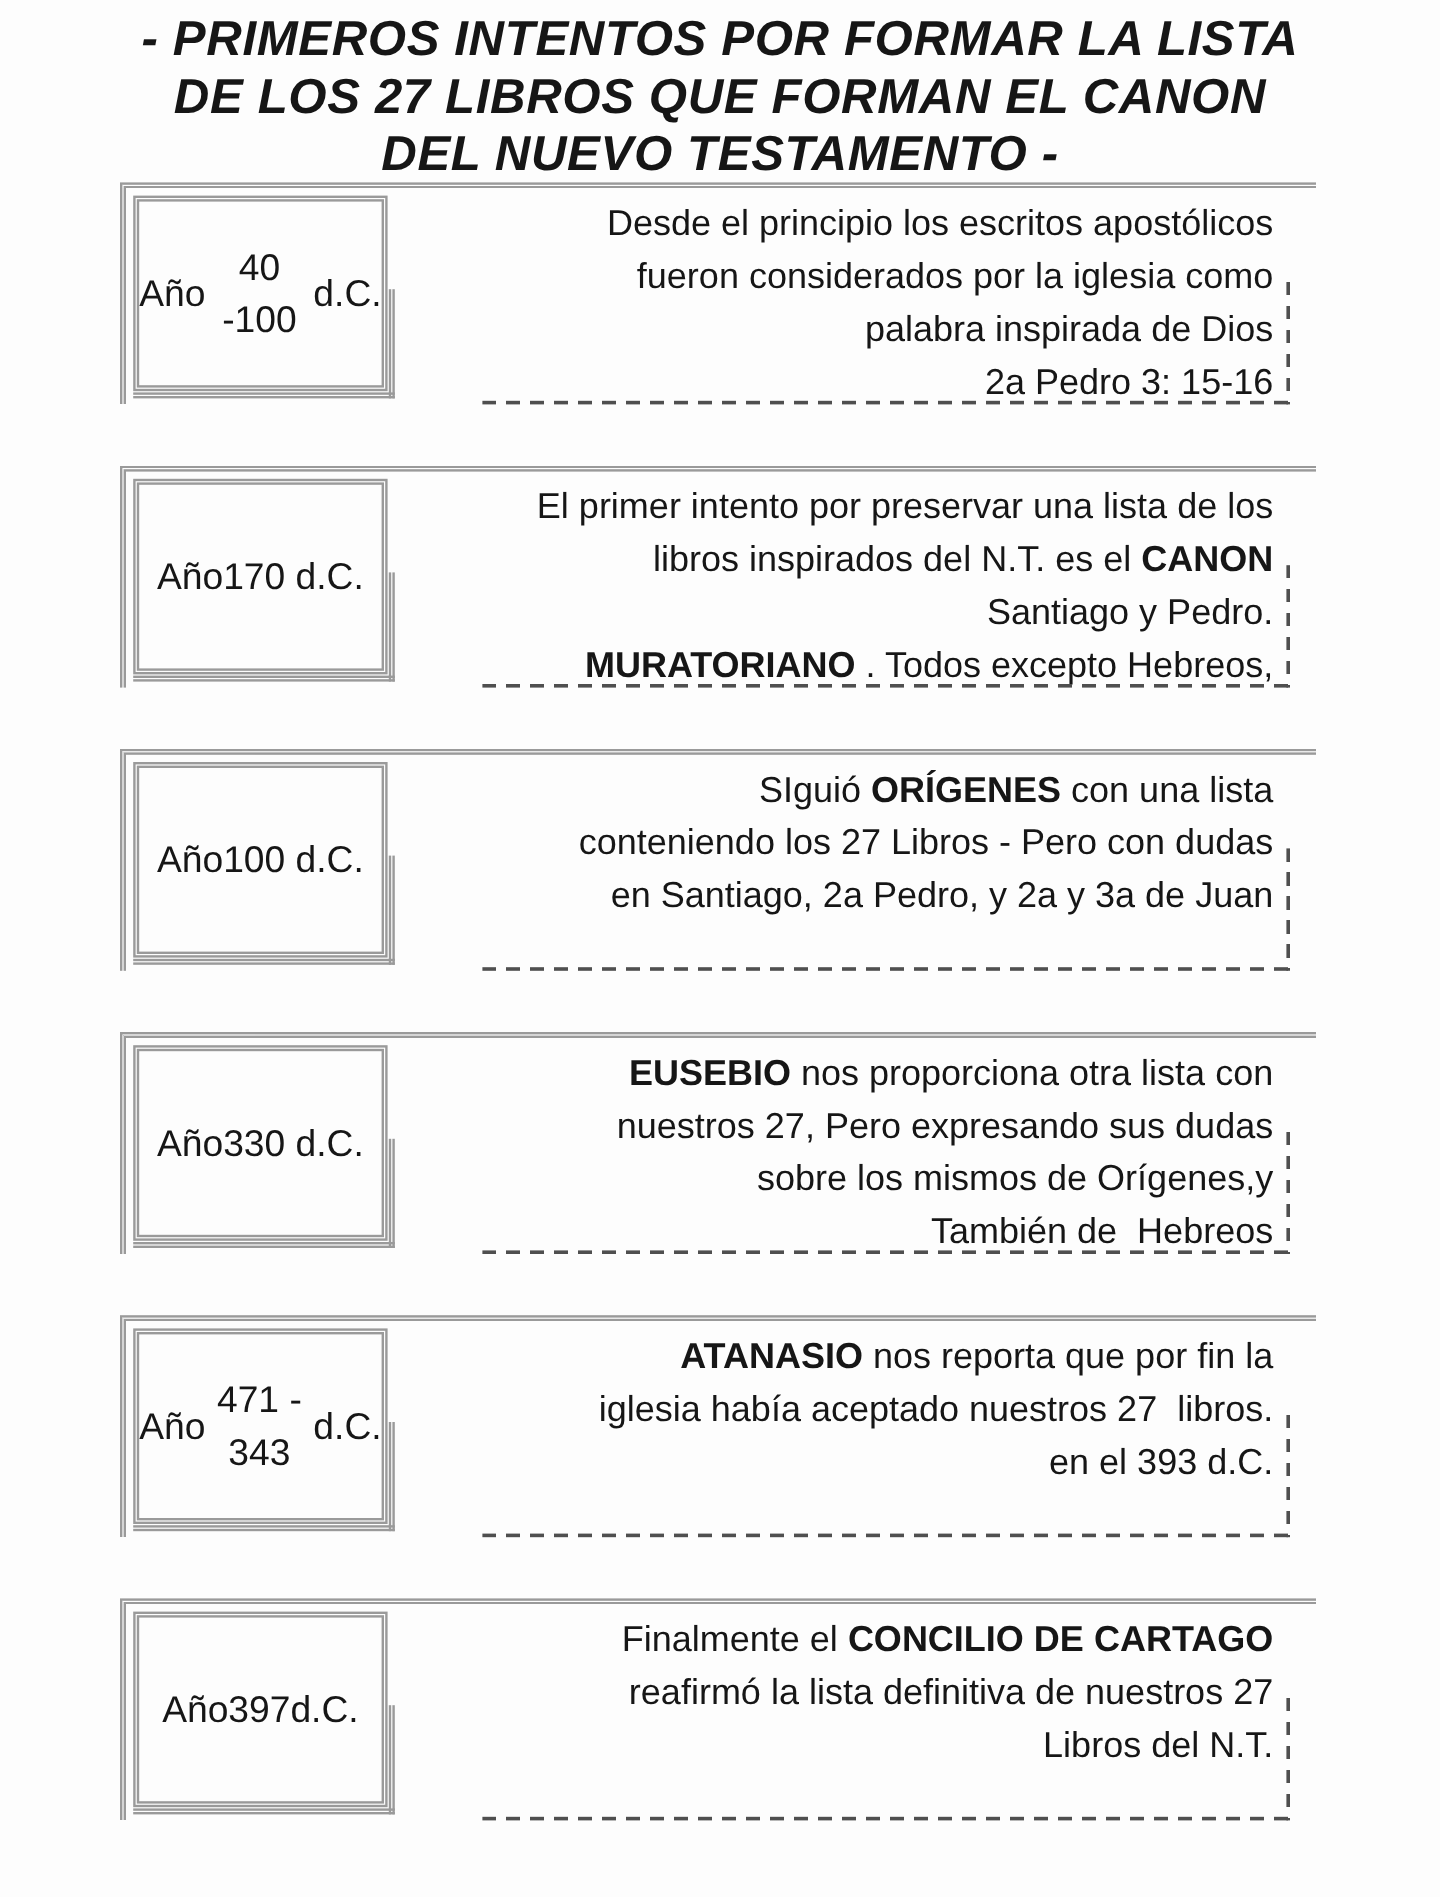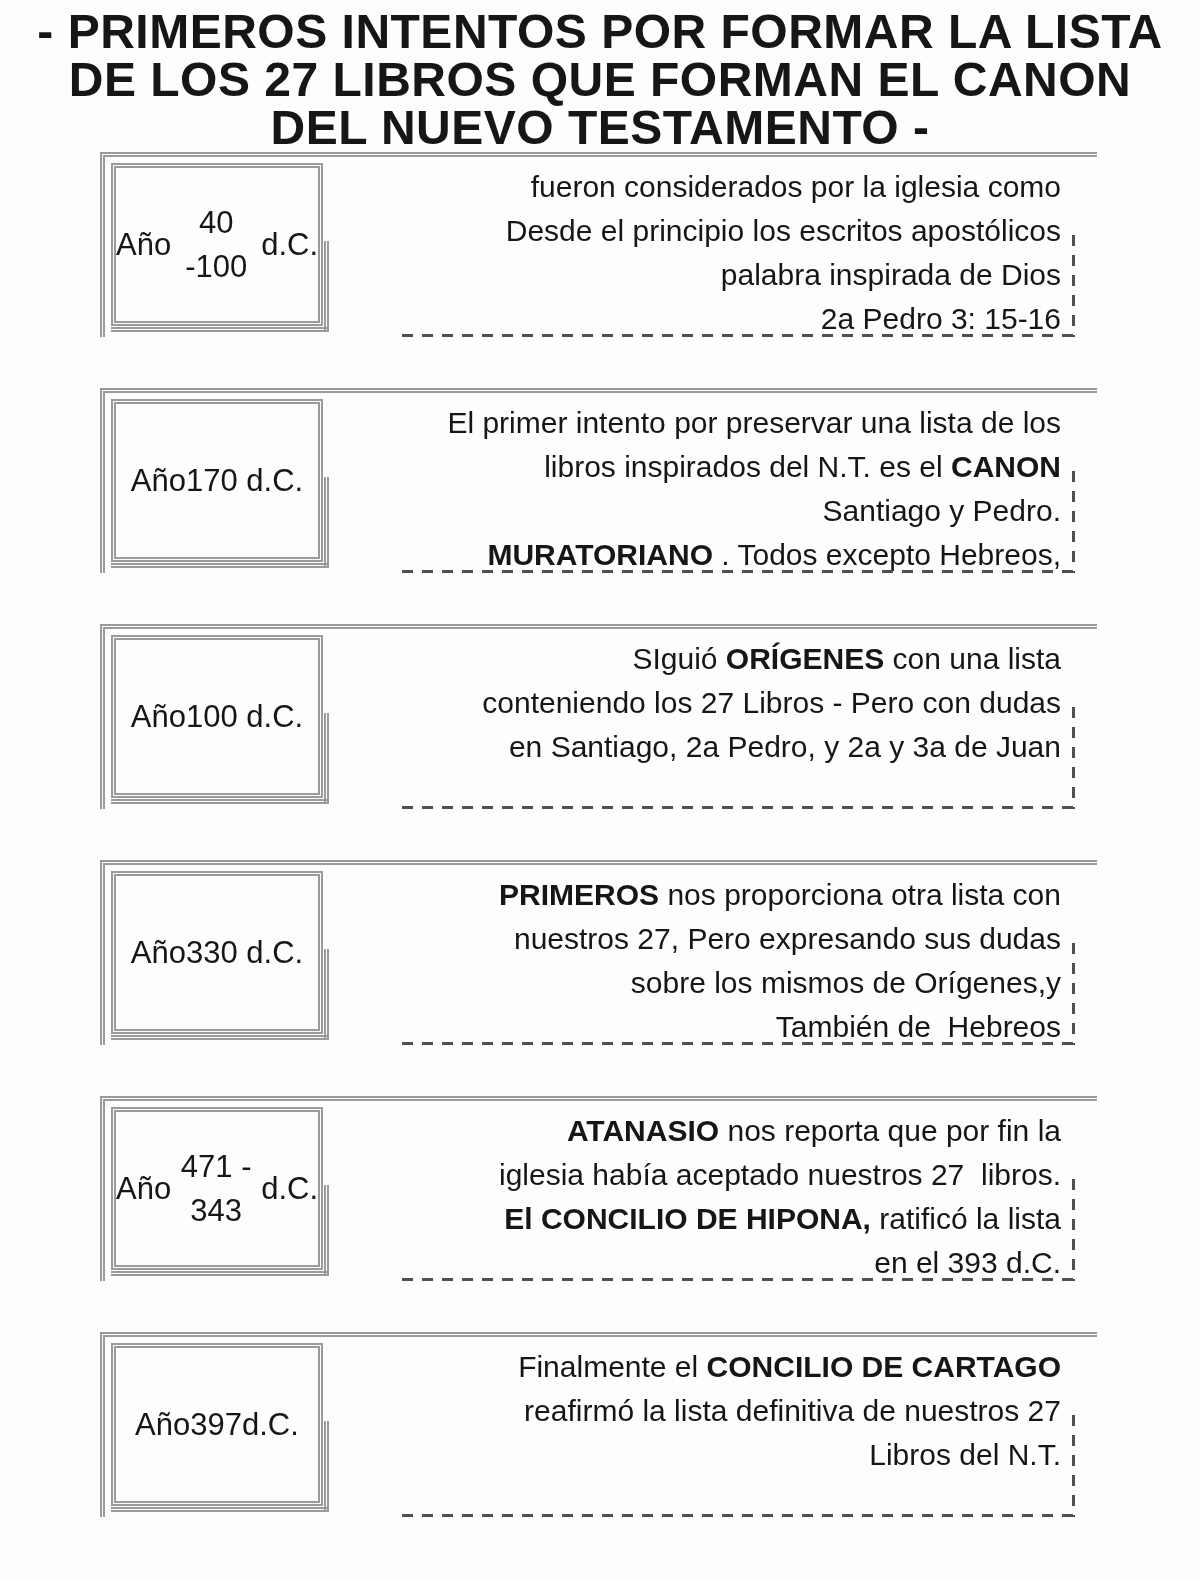--- a/index.html
+++ b/index.html
@@ -13,21 +13,22 @@
     width: 1200px; height: 1581px;
     background: var(--bg);
     color: var(--ink);
     font-family: "Liberation Sans", sans-serif;
     overflow: hidden;
   }
   .title {
     margin-top: 8px;
     text-align: center;
     font-weight: bold;
-    font-size: 48px;
+    font-style: italic;
+    font-size: 41px;
     line-height: 48px;
     letter-spacing: 0.5px;
   }
   .timeline {
     margin-left: 100px;
     width: 997px;
   }
   .row {
     position: relative;
     height: 185px;
@@ -101,22 +102,22 @@
 <div class="timeline">
   <div class="row">
     <div class="year-cell">
       <div class="year-box">
           <div class="year-line">Año</div>
           <div class="year-line">40 -100</div>
           <div class="year-line">d.C.</div>
         </div>
     </div>
     <div class="text-cell">
+        <div class="text-line"><span>Desde el principio los escritos apostólicos</span></div>
         <div class="text-line"><span>fueron considerados por la iglesia como</span></div>
-        <div class="text-line"><span>Desde el principio los escritos apostólicos</span></div>
         <div class="text-line"><span>palabra inspirada de Dios</span></div>
         <div class="text-line"><span>2a Pedro 3: 15-16</span></div>
       </div>
     <div class="dash-v"></div>
     <div class="dash-h"></div>
   </div>
 
   <div class="row">
     <div class="year-cell">
       <div class="year-box">
@@ -151,41 +152,40 @@
   </div>
 
   <div class="row">
     <div class="year-cell">
       <div class="year-box">
           <div class="year-line">Año</div>
           <div class="year-line">330 d.C.</div>
         </div>
     </div>
     <div class="text-cell">
-        <div class="text-line"><b>PRIMEROS</b><span> nos proporciona otra lista con</span></div>
+        <div class="text-line"><b>EUSEBIO</b><span> nos proporciona otra lista con</span></div>
         <div class="text-line"><span>nuestros 27, Pero expresando sus dudas</span></div>
         <div class="text-line"><span>sobre los mismos de Orígenes,y</span></div>
         <div class="text-line"><span>También de  Hebreos</span></div>
       </div>
     <div class="dash-v"></div>
     <div class="dash-h"></div>
   </div>
 
   <div class="row">
     <div class="year-cell">
       <div class="year-box">
           <div class="year-line">Año</div>
           <div class="year-line">471 - 343</div>
           <div class="year-line">d.C.</div>
         </div>
     </div>
     <div class="text-cell">
         <div class="text-line"><b>ATANASIO</b><span> nos reporta que por fin la</span></div>
         <div class="text-line"><span>iglesia había aceptado nuestros 27  libros.</span></div>
-        <div class="text-line"><b>El CONCILIO DE HIPONA,</b><span> ratificó la lista</span></div>
         <div class="text-line"><span>en el 393 d.C.</span></div>
       </div>
     <div class="dash-v"></div>
     <div class="dash-h"></div>
   </div>
 
   <div class="row">
     <div class="year-cell">
       <div class="year-box">
           <div class="year-line">Año</div>

